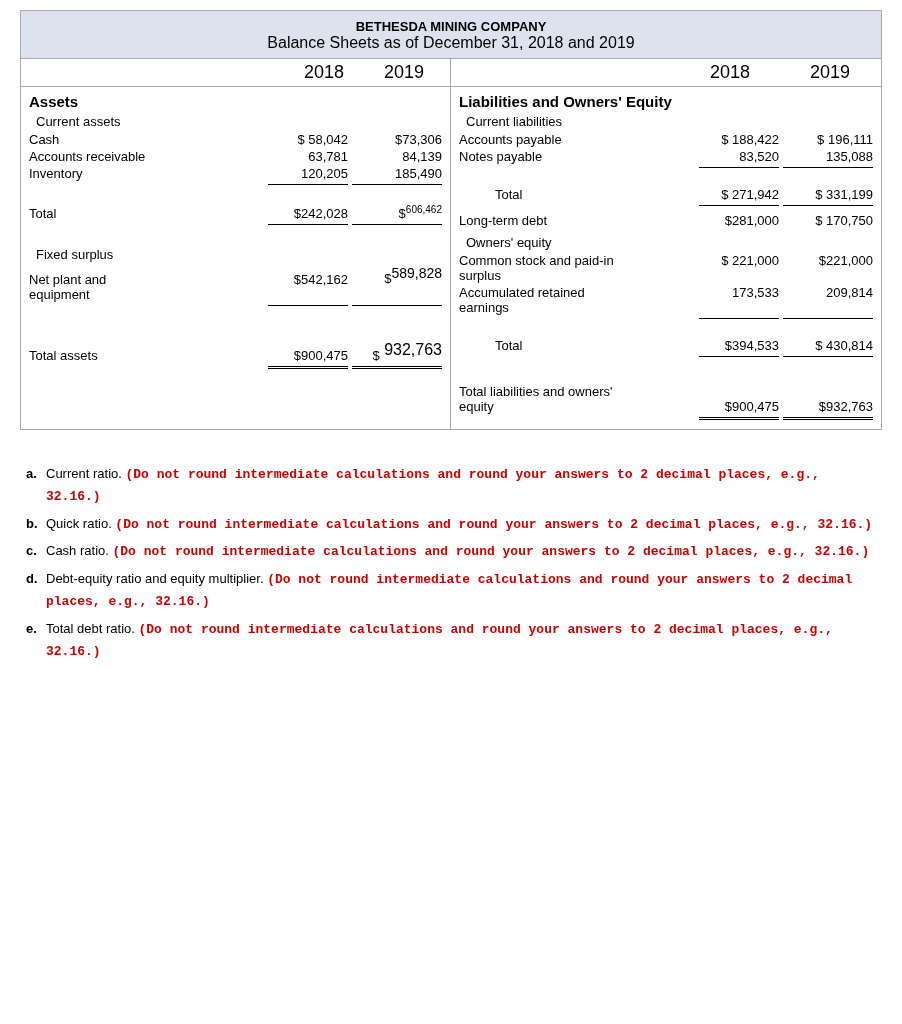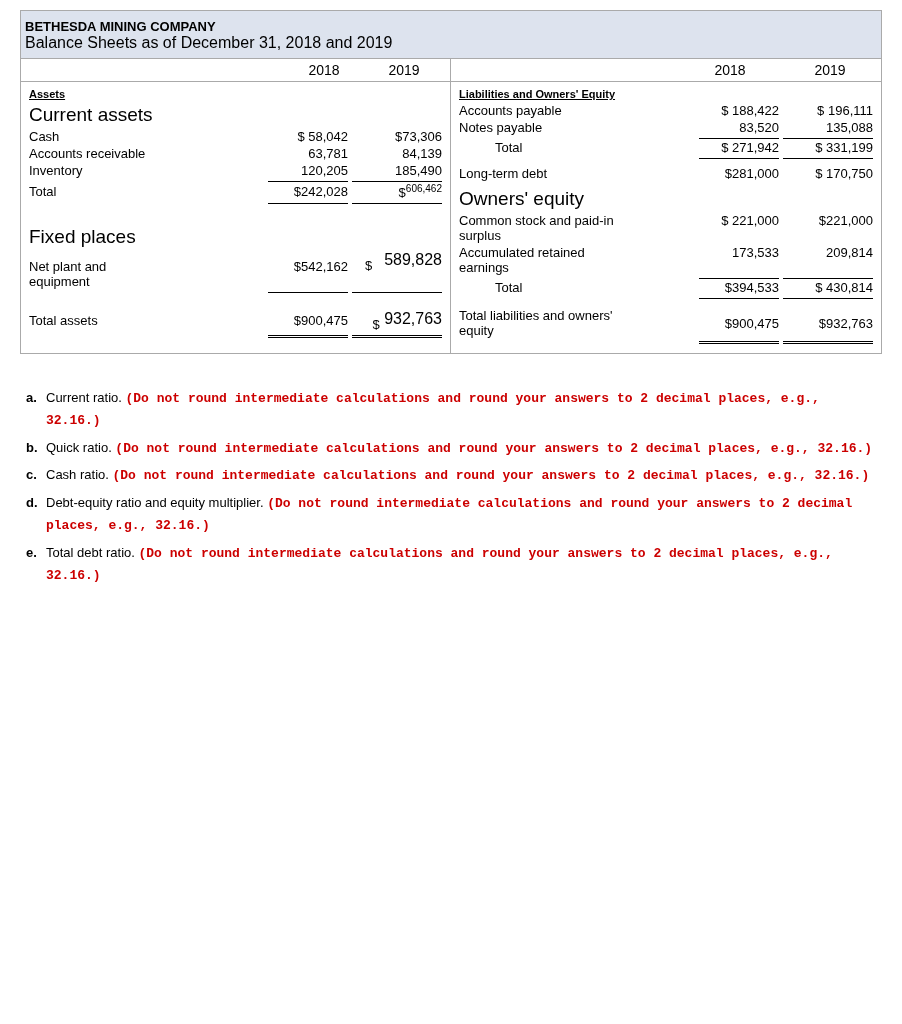--- a/index.html
+++ b/index.html
@@ -13,20 +13,21 @@
       padding: 10px 20px;
     }
 
     .balance-sheet-container {
       border: 1px solid #aaa;
       margin-bottom: 24px;
       background: #fff;
     }
 
     .bs-header {
+      text-align: center;
       padding: 8px 4px 6px;
       background: #dde3ee;
       border-bottom: 1px solid #aaa;
     }
 
     .bs-header-company {
       font-weight: bold;
       font-size: 13px;
     }
 
@@ -51,21 +52,21 @@
 
     .year-cols {
       display: flex;
       gap: 0;
       margin-left: auto;
     }
 
     .year-col {
       width: 80px;
       text-align: center;
-      font-size: 14px;
+      font-size: 18px;
     }
 
     .year-col-right {
       display: flex;
       gap: 10px;
       margin-left: auto;
     }
 
     .year-col-right .year-col {
       width: 90px;
@@ -82,27 +83,27 @@
       padding: 4px 0;
     }
 
     .bs-right {
       padding: 4px 0;
     }
 
     .section-title {
       font-weight: bold;
       padding: 2px 8px;
-      font-size: 11px;
-      text-decoration: underline;
+      font-size: 15px;
     }
 
     .sub-section-title {
       padding: 2px 8px;
-      font-size: 19px;
+      font-size: 13px;
+      margin-left: 7px;
     }
 
     .data-row {
       display: flex;
       align-items: baseline;
       padding: 1px 8px;
       font-size: 13px;
     }
 
     .row-label {
@@ -157,23 +158,24 @@
     }
 
     .line-2019-double {
       width: 90px;
       border-top: 3px double #000;
       margin-top: 2px;
     }
 
     .total-row {
       display: flex;
-      align-items: center;
+      align-items: flex-end;
       padding: 1px 8px;
       font-size: 13px;
+      margin-top: 18px;
     }
 
     .total-label {
       flex: 1;
     }
 
     
     .questions-section {
       padding: 10px 6px;
       font-size: 13px;
@@ -273,26 +275,26 @@
       </div>
 
       <div class="line-container">
         <div style="flex:1;"></div>
         <div class="line-2018"></div>
         <div class="line-2019"></div>
       </div>
 
       <div style="height: 20px;"></div>
 
-      <div class="sub-section-title">Fixed places</div>
+      <div class="sub-section-title">Fixed surplus</div>
 
       <div class="data-row">
         <span class="row-label">Net plant and<br>equipment</span>
         <span class="row-val-2018">$542,162</span>
-        <span class="row-val-2019" style="font-size:13px;">$<sup style="font-size:16px;margin-left:12px;">589,828</sup></span>
+        <span class="row-val-2019" style="font-size:13px;">$<sup style="font-size:14px;">589,828</sup></span>
       </div>
 
       <div class="line-container">
         <div style="flex:1;"></div>
         <div class="line-2018"></div>
         <div class="line-2019"></div>
       </div>
 
       <div style="height: 16px;"></div>
 
@@ -310,20 +312,21 @@
       <div class="line-container" style="margin-top:2px;">
         <div style="flex:1;"></div>
         <div class="line-2018" style="border-color:transparent;"></div>
         <div class="line-2019" style="border-color:transparent;"></div>
       </div>
 
     </div>
 
     <div class="bs-right">
       <div class="section-title">Liabilities and Owners' Equity</div>
+      <div class="sub-section-title">Current liabilities</div>
 
       <div class="data-row">
         <span class="row-label">Accounts payable</span>
         <span class="row-val-right-2018">$ 188,422</span>
         <span class="row-val-right-2019">$  196,111</span>
       </div>
 
       <div class="data-row">
         <span class="row-label">Notes payable</span>
         <span class="row-val-right-2018">83,520</span>

